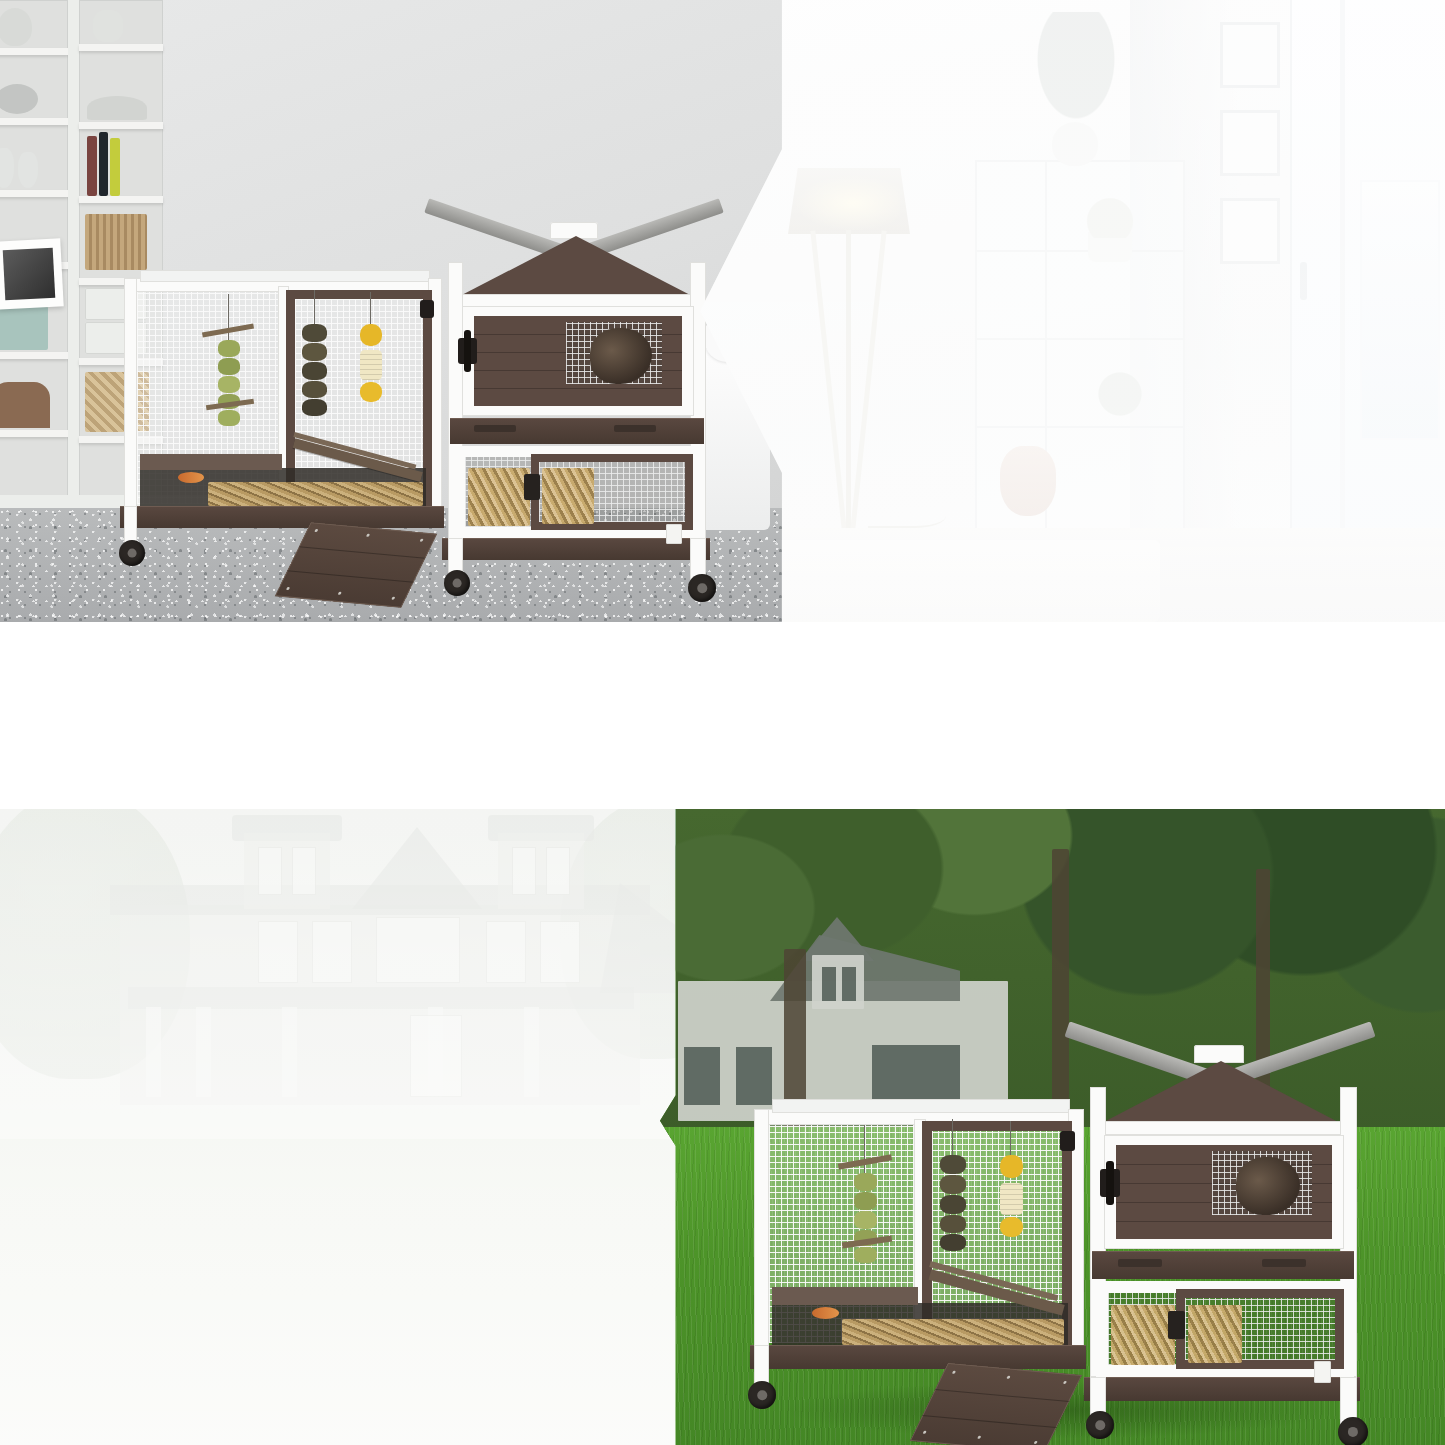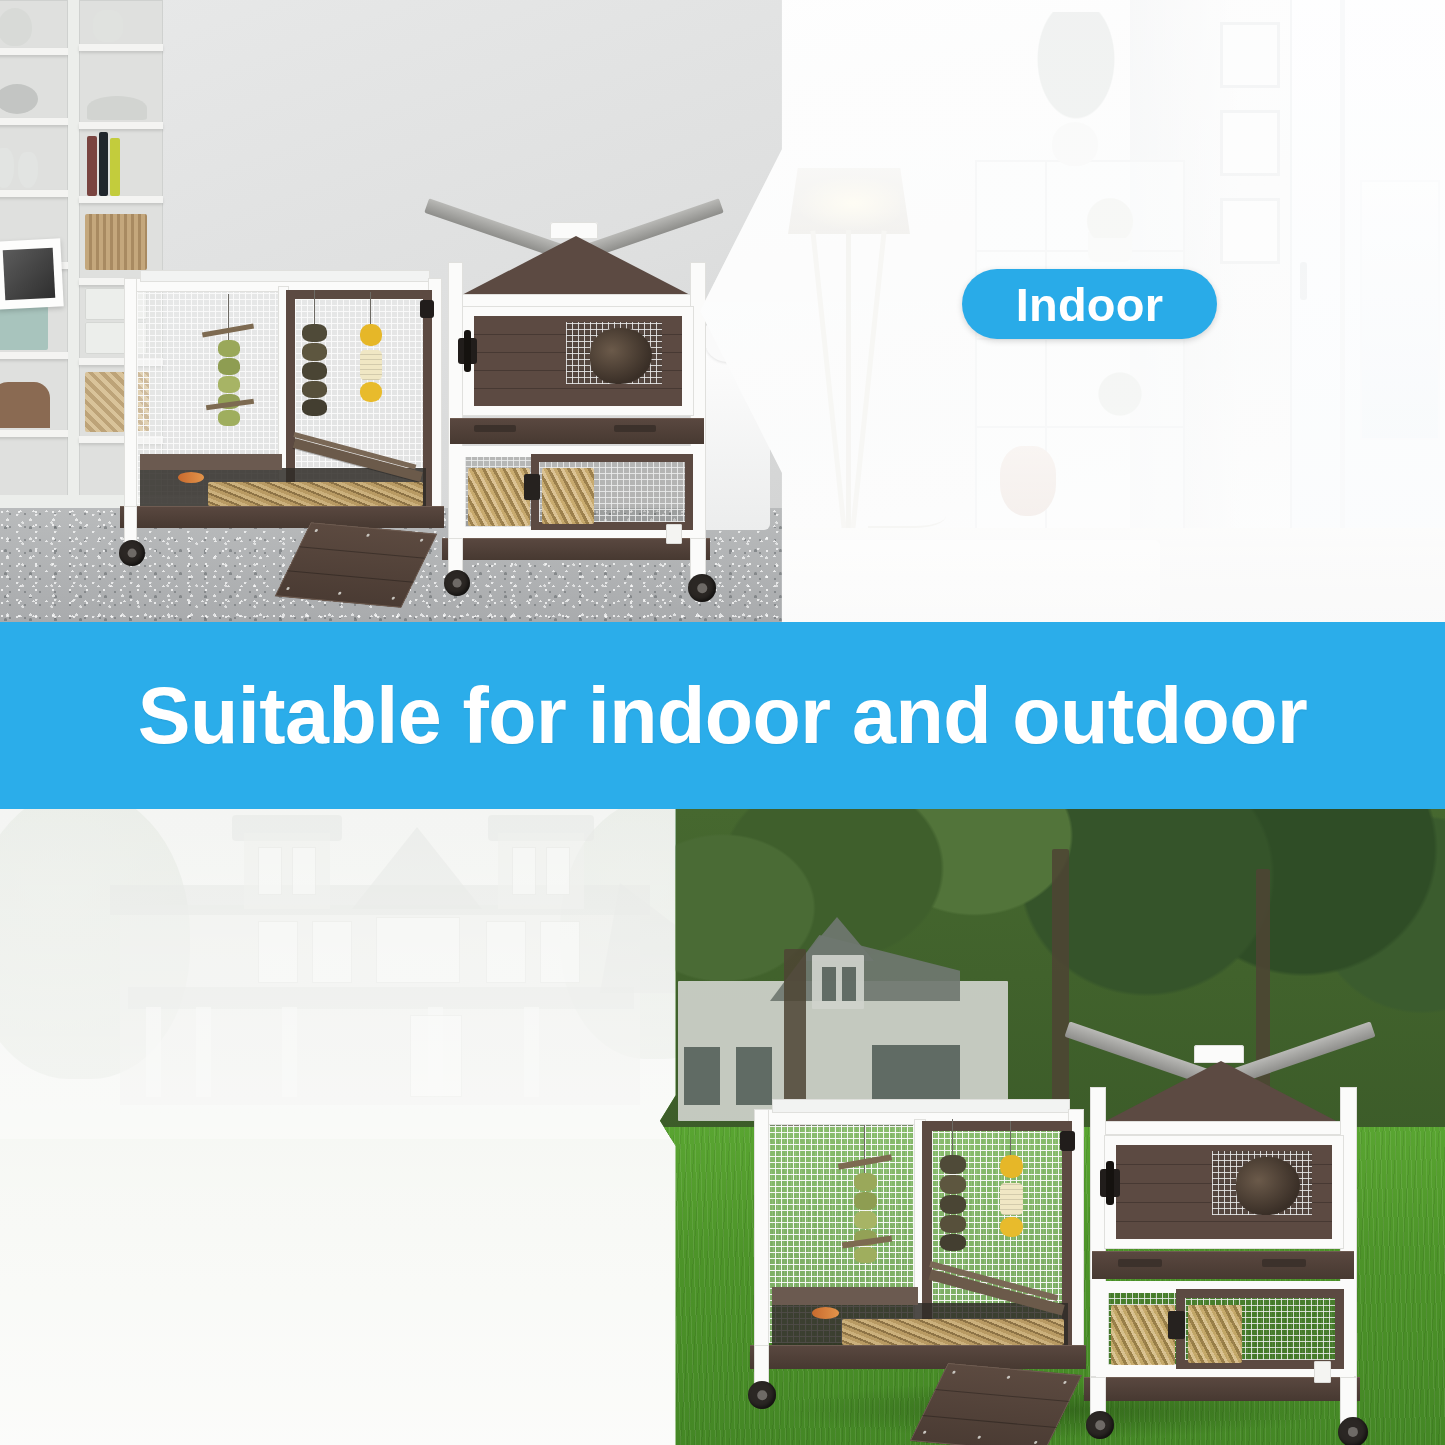--- a/index.html
+++ b/index.html
@@ -383,28 +383,22 @@
     <div style="position:absolute;left:520px;top:198px;width:60px;height:66px;
                 background:#fafbfb;box-shadow:inset 0 0 0 3px #e7e9ea;"></div>
 
     <div style="position:absolute;left:0;top:528px;width:100%;height:94px;
                 background:linear-gradient(180deg,#f7f7f6,#f1f1f0);"></div>
     <div style="position:absolute;left:30px;top:540px;width:430px;height:82px;
                 background:linear-gradient(180deg,#fbfbfa,#f4f4f3);border-radius:6px;"></div>
 
     <div style="position:absolute;inset:0;background:linear-gradient(180deg,rgba(255,255,255,.55),rgba(255,255,255,.62));"></div>
 
-    <div class="badge" id="badge-indoor" style="left:262px;top:269px;">
-      <span>Indoor</span>
-    </div>
   </div>
 
-  <div class="panel" id="banner">
-    <div class="banner-text">Suitable for indoor and outdoor</div>
-  </div>
 
   <div class="panel" id="panel-outdoor-house">
     <div class="oh-sky"></div>
 
     <div class="oh-tree" style="left:-30px;top:-20px;width:220px;height:290px;"></div>
     <div class="oh-tree" style="left:560px;top:-10px;width:190px;height:260px;"></div>
 
     <div class="oh-house" style="left:120px;top:96px;width:520px;height:200px;"></div>
     <div class="oh-roof" style="left:110px;top:76px;width:540px;height:30px;"></div>
 

